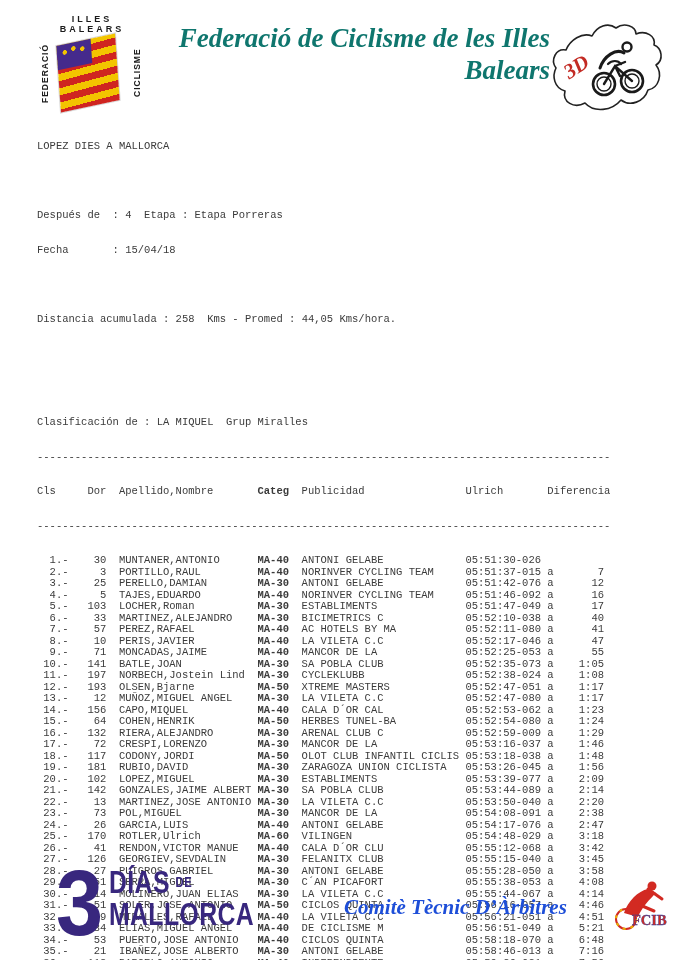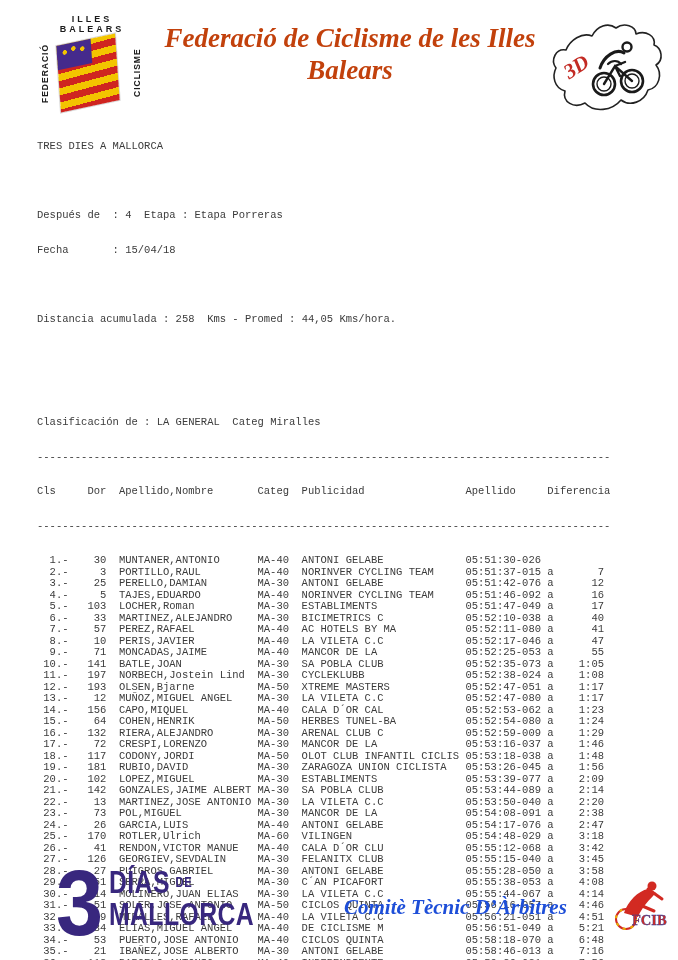--- a/index.html
+++ b/index.html
@@ -8,24 +8,24 @@
     width:678px;height:960px;
     background:#ffffff;
     overflow:hidden;
     font-family:"Liberation Mono",monospace;
     color:#3b3b3b;
   }
   
   .header{position:absolute;top:12px;left:0;width:678px;height:104px;}
   .main-title{
     position:absolute;left:150px;top:10px;width:400px;
-    text-align:center;
+    text-align:right;
     font-family:"Liberation Serif",serif;
     font-weight:bold;font-style:italic;
-    font-size:27px;line-height:32px;color:#c2410c;
+    font-size:27px;line-height:32px;color:#0f766e;
   }
   
   .logo-left{position:absolute;left:36px;top:2px;width:112px;height:100px;}
   .ll-top{position:absolute;left:12px;top:0;width:88px;text-align:center;
     font-family:"Liberation Sans",sans-serif;font-weight:bold;font-size:9px;
     line-height:10px;letter-spacing:3px;color:#1b1b1b;white-space:nowrap;}
   .vtext{position:absolute;writing-mode:vertical-rl;transform:rotate(180deg);
     font-family:"Liberation Sans",sans-serif;font-weight:bold;font-size:8.5px;
     letter-spacing:1px;color:#1b1b1b;height:70px;text-align:center;}
   .vtext.fed{left:4px;top:24px;}
@@ -51,21 +51,21 @@
     font-size:10.5px;line-height:11.5px;white-space:pre;
   }
   .line{height:11.5px;}
   .gap{height:11.5px;}
   .sep{height:11.5px;overflow:hidden;letter-spacing:0;}
   .trow{display:flex;height:11.5px;white-space:pre;}
   .trow span{display:block;overflow:visible;white-space:pre;}
   .c-cls{width:5ch;text-align:right;}
   .c-dor{width:6ch;text-align:right;}
   .c-name{width:22ch;padding-left:2ch;box-sizing:content-box;}
-  .c-categ{width:7ch;}
+  .c-categ{width:7ch;font-weight:bold;}
   .c-pub{width:26ch;}
   .c-time{width:13ch;}
   .c-a{width:2ch;}
   .c-diff{width:7ch;text-align:right;}
   .c-diffh{width:9ch;text-align:right;}
   .thead .c-cls{text-align:left;}
   
   .footer{position:absolute;left:0;bottom:0;width:678px;height:95px;}
   .dias-logo{position:absolute;left:56px;top:2px;display:flex;color:#38277e;
     font-family:"Liberation Sans",sans-serif;font-weight:bold;}
@@ -117,32 +117,32 @@
           <path d="M62,66 L73,48 L90,63 M73,48 L83,44 M78,58 L73,48" stroke-width="2.4"></path>
           <path d="M58,50 C62,38 74,30 82,35" stroke-width="3"></path>
           <circle cx="85" cy="29" r="4.5" stroke-width="2.4"></circle>
           <path d="M66,46 C70,42 76,42 79,46" stroke-width="2.2"></path>
         </g>
       </svg>
     </div>
   </div>
 
   <div class="doc">
-    <div class="line">TRES DIES A MALLORCA</div>
+    <div class="line">LOPEZ DIES A MALLORCA</div>
     <div class="gap"></div>
     <div class="line">Después de  : 4  Etapa : Etapa Porreras</div>
     <div class="line">Fecha       : 15/04/18</div>
     <div class="gap"></div>
     <div class="line">Distancia acumulada : 258  Kms - Promed : 44,05 Kms/hora.</div>
     <div class="gap"></div>
 
     <div>
-      <div class="line">Clasificación de : LA GENERAL  Categ Miralles</div>
+      <div class="line">Clasificación de : LA MIQUEL  Grup Miralles</div>
       <div class="sep">-------------------------------------------------------------------------------------------</div>
-      <div class="trow thead"><span class="c-cls">Cls</span><span class="c-dor">Dor</span><span class="c-name">Apellido,Nombre</span><span class="c-categ">Categ</span><span class="c-pub">Publicidad</span><span class="c-time">Apellido</span><span class="c-diffh">Diferencia</span></div>
+      <div class="trow thead"><span class="c-cls">Cls</span><span class="c-dor">Dor</span><span class="c-name">Apellido,Nombre</span><span class="c-categ">Categ</span><span class="c-pub">Publicidad</span><span class="c-time">Ulrich</span><span class="c-diffh">Diferencia</span></div>
       <div class="sep">-------------------------------------------------------------------------------------------</div>
       <div><div class="trow"><span class="c-cls">1.-</span><span class="c-dor">30</span><span class="c-name">MUNTANER,ANTONIO</span><span class="c-categ">MA-40</span><span class="c-pub">ANTONI GELABE</span><span class="c-time">05:51:30-026</span><span class="c-a"></span><span class="c-diff"></span></div><div class="trow"><span class="c-cls">2.-</span><span class="c-dor">3</span><span class="c-name">PORTILLO,RAUL</span><span class="c-categ">MA-40</span><span class="c-pub">NORINVER CYCLING TEAM</span><span class="c-time">05:51:37-015</span><span class="c-a">a</span><span class="c-diff">7</span></div><div class="trow"><span class="c-cls">3.-</span><span class="c-dor">25</span><span class="c-name">PERELLO,DAMIAN</span><span class="c-categ">MA-30</span><span class="c-pub">ANTONI GELABE</span><span class="c-time">05:51:42-076</span><span class="c-a">a</span><span class="c-diff">12</span></div><div class="trow"><span class="c-cls">4.-</span><span class="c-dor">5</span><span class="c-name">TAJES,EDUARDO</span><span class="c-categ">MA-40</span><span class="c-pub">NORINVER CYCLING TEAM</span><span class="c-time">05:51:46-092</span><span class="c-a">a</span><span class="c-diff">16</span></div><div class="trow"><span class="c-cls">5.-</span><span class="c-dor">103</span><span class="c-name">LOCHER,Roman</span><span class="c-categ">MA-30</span><span class="c-pub">ESTABLIMENTS</span><span class="c-time">05:51:47-049</span><span class="c-a">a</span><span class="c-diff">17</span></div><div class="trow"><span class="c-cls">6.-</span><span class="c-dor">33</span><span class="c-name">MARTINEZ,ALEJANDRO</span><span class="c-categ">MA-30</span><span class="c-pub">BICIMETRICS C</span><span class="c-time">05:52:10-038</span><span class="c-a">a</span><span class="c-diff">40</span></div><div class="trow"><span class="c-cls">7.-</span><span class="c-dor">57</span><span class="c-name">PEREZ,RAFAEL</span><span class="c-categ">MA-40</span><span class="c-pub">AC HOTELS BY MA</span><span class="c-time">05:52:11-080</span><span class="c-a">a</span><span class="c-diff">41</span></div><div class="trow"><span class="c-cls">8.-</span><span class="c-dor">10</span><span class="c-name">PERIS,JAVIER</span><span class="c-categ">MA-40</span><span class="c-pub">LA VILETA C.C</span><span class="c-time">05:52:17-046</span><span class="c-a">a</span><span class="c-diff">47</span></div><div class="trow"><span class="c-cls">9.-</span><span class="c-dor">71</span><span class="c-name">MONCADAS,JAIME</span><span class="c-categ">MA-40</span><span class="c-pub">MANCOR DE LA</span><span class="c-time">05:52:25-053</span><span class="c-a">a</span><span class="c-diff">55</span></div><div class="trow"><span class="c-cls">10.-</span><span class="c-dor">141</span><span class="c-name">BATLE,JOAN</span><span class="c-categ">MA-30</span><span class="c-pub">SA POBLA CLUB</span><span class="c-time">05:52:35-073</span><span class="c-a">a</span><span class="c-diff">1:05</span></div><div class="trow"><span class="c-cls">11.-</span><span class="c-dor">197</span><span class="c-name">NORBECH,Jostein Lind</span><span class="c-categ">MA-30</span><span class="c-pub">CYCLEKLUBB</span><span class="c-time">05:52:38-024</span><span class="c-a">a</span><span class="c-diff">1:08</span></div><div class="trow"><span class="c-cls">12.-</span><span class="c-dor">193</span><span class="c-name">OLSEN,Bjarne</span><span class="c-categ">MA-50</span><span class="c-pub">XTREME MASTERS</span><span class="c-time">05:52:47-051</span><span class="c-a">a</span><span class="c-diff">1:17</span></div><div class="trow"><span class="c-cls">13.-</span><span class="c-dor">12</span><span class="c-name">MUÑOZ,MIGUEL ANGEL</span><span class="c-categ">MA-30</span><span class="c-pub">LA VILETA C.C</span><span class="c-time">05:52:47-080</span><span class="c-a">a</span><span class="c-diff">1:17</span></div><div class="trow"><span class="c-cls">14.-</span><span class="c-dor">156</span><span class="c-name">CAPO,MIQUEL</span><span class="c-categ">MA-40</span><span class="c-pub">CALA D´OR CAL</span><span class="c-time">05:52:53-062</span><span class="c-a">a</span><span class="c-diff">1:23</span></div><div class="trow"><span class="c-cls">15.-</span><span class="c-dor">64</span><span class="c-name">COHEN,HENRIK</span><span class="c-categ">MA-50</span><span class="c-pub">HERBES TUNEL-BA</span><span class="c-time">05:52:54-080</span><span class="c-a">a</span><span class="c-diff">1:24</span></div><div class="trow"><span class="c-cls">16.-</span><span class="c-dor">132</span><span class="c-name">RIERA,ALEJANDRO</span><span class="c-categ">MA-30</span><span class="c-pub">ARENAL CLUB C</span><span class="c-time">05:52:59-009</span><span class="c-a">a</span><span class="c-diff">1:29</span></div><div class="trow"><span class="c-cls">17.-</span><span class="c-dor">72</span><span class="c-name">CRESPI,LORENZO</span><span class="c-categ">MA-30</span><span class="c-pub">MANCOR DE LA</span><span class="c-time">05:53:16-037</span><span class="c-a">a</span><span class="c-diff">1:46</span></div><div class="trow"><span class="c-cls">18.-</span><span class="c-dor">117</span><span class="c-name">CODONY,JORDI</span><span class="c-categ">MA-50</span><span class="c-pub">OLOT CLUB INFANTIL CICLIS</span><span class="c-time">05:53:18-038</span><span class="c-a">a</span><span class="c-diff">1:48</span></div><div class="trow"><span class="c-cls">19.-</span><span class="c-dor">181</span><span class="c-name">RUBIO,DAVID</span><span class="c-categ">MA-30</span><span class="c-pub">ZARAGOZA UNION CICLISTA</span><span class="c-time">05:53:26-045</span><span class="c-a">a</span><span class="c-diff">1:56</span></div><div class="trow"><span class="c-cls">20.-</span><span class="c-dor">102</span><span class="c-name">LOPEZ,MIGUEL</span><span class="c-categ">MA-30</span><span class="c-pub">ESTABLIMENTS</span><span class="c-time">05:53:39-077</span><span class="c-a">a</span><span class="c-diff">2:09</span></div><div class="trow"><span class="c-cls">21.-</span><span class="c-dor">142</span><span class="c-name">GONZALES,JAIME ALBERT</span><span class="c-categ">MA-30</span><span class="c-pub">SA POBLA CLUB</span><span class="c-time">05:53:44-089</span><span class="c-a">a</span><span class="c-diff">2:14</span></div><div class="trow"><span class="c-cls">22.-</span><span class="c-dor">13</span><span class="c-name">MARTINEZ,JOSE ANTONIO</span><span class="c-categ">MA-30</span><span class="c-pub">LA VILETA C.C</span><span class="c-time">05:53:50-040</span><span class="c-a">a</span><span class="c-diff">2:20</span></div><div class="trow"><span class="c-cls">23.-</span><span class="c-dor">73</span><span class="c-name">POL,MIGUEL</span><span class="c-categ">MA-30</span><span class="c-pub">MANCOR DE LA</span><span class="c-time">05:54:08-091</span><span class="c-a">a</span><span class="c-diff">2:38</span></div><div class="trow"><span class="c-cls">24.-</span><span class="c-dor">26</span><span class="c-name">GARCIA,LUIS</span><span class="c-categ">MA-40</span><span class="c-pub">ANTONI GELABE</span><span class="c-time">05:54:17-076</span><span class="c-a">a</span><span class="c-diff">2:47</span></div><div class="trow"><span class="c-cls">25.-</span><span class="c-dor">170</span><span class="c-name">ROTLER,Ulrich</span><span class="c-categ">MA-60</span><span class="c-pub">VILINGEN</span><span class="c-time">05:54:48-029</span><span class="c-a">a</span><span class="c-diff">3:18</span></div><div class="trow"><span class="c-cls">26.-</span><span class="c-dor">41</span><span class="c-name">RENDON,VICTOR MANUE</span><span class="c-categ">MA-40</span><span class="c-pub">CALA D´OR CLU</span><span class="c-time">05:55:12-068</span><span class="c-a">a</span><span class="c-diff">3:42</span></div><div class="trow"><span class="c-cls">27.-</span><span class="c-dor">126</span><span class="c-name">GEORGIEV,SEVDALIN</span><span class="c-categ">MA-30</span><span class="c-pub">FELANITX CLUB</span><span class="c-time">05:55:15-040</span><span class="c-a">a</span><span class="c-diff">3:45</span></div><div class="trow"><span class="c-cls">28.-</span><span class="c-dor">27</span><span class="c-name">PUIGROS,GABRIEL</span><span class="c-categ">MA-30</span><span class="c-pub">ANTONI GELABE</span><span class="c-time">05:55:28-050</span><span class="c-a">a</span><span class="c-diff">3:58</span></div><div class="trow"><span class="c-cls">29.-</span><span class="c-dor">151</span><span class="c-name">SERRA,MIGUEL</span><span class="c-categ">MA-30</span><span class="c-pub">C´AN PICAFORT</span><span class="c-time">05:55:38-053</span><span class="c-a">a</span><span class="c-diff">4:08</span></div><div class="trow"><span class="c-cls">30.-</span><span class="c-dor">14</span><span class="c-name">MOLINERO,JUAN ELIAS</span><span class="c-categ">MA-30</span><span class="c-pub">LA VILETA C.C</span><span class="c-time">05:55:44-067</span><span class="c-a">a</span><span class="c-diff">4:14</span></div><div class="trow"><span class="c-cls">31.-</span><span class="c-dor">51</span><span class="c-name">SOLER,JOSE ANTONIO</span><span class="c-categ">MA-50</span><span class="c-pub">CICLOS QUINTA</span><span class="c-time">05:56:16-057</span><span class="c-a">a</span><span class="c-diff">4:46</span></div><div class="trow"><span class="c-cls">32.-</span><span class="c-dor">9</span><span class="c-name">MIRALLES,RAFAEL</span><span class="c-categ">MA-40</span><span class="c-pub">LA VILETA C.C</span><span class="c-time">05:56:21-051</span><span class="c-a">a</span><span class="c-diff">4:51</span></div><div class="trow"><span class="c-cls">33.-</span><span class="c-dor">84</span><span class="c-name">ELIAS,MIGUEL ANGEL</span><span class="c-categ">MA-40</span><span class="c-pub">DE CICLISME M</span><span class="c-time">05:56:51-049</span><span class="c-a">a</span><span class="c-diff">5:21</span></div><div class="trow"><span class="c-cls">34.-</span><span class="c-dor">53</span><span class="c-name">PUERTO,JOSE ANTONIO</span><span class="c-categ">MA-40</span><span class="c-pub">CICLOS QUINTA</span><span class="c-time">05:58:18-070</span><span class="c-a">a</span><span class="c-diff">6:48</span></div><div class="trow"><span class="c-cls">35.-</span><span class="c-dor">21</span><span class="c-name">IBAÑEZ,JOSE ALBERTO</span><span class="c-categ">MA-30</span><span class="c-pub">ANTONI GELABE</span><span class="c-time">05:58:46-013</span><span class="c-a">a</span><span class="c-diff">7:16</span></div><div class="trow"><span class="c-cls">36.-</span><span class="c-dor">113</span><span class="c-name">BARCELO,ANTONIO</span><span class="c-categ">MA-40</span><span class="c-pub">INDEPENDIENTE</span><span class="c-time">05:59:26-021</span><span class="c-a">a</span><span class="c-diff">7:56</span></div></div>
     </div>
 
     
 
     
   </div>
 
   <div class="footer">

